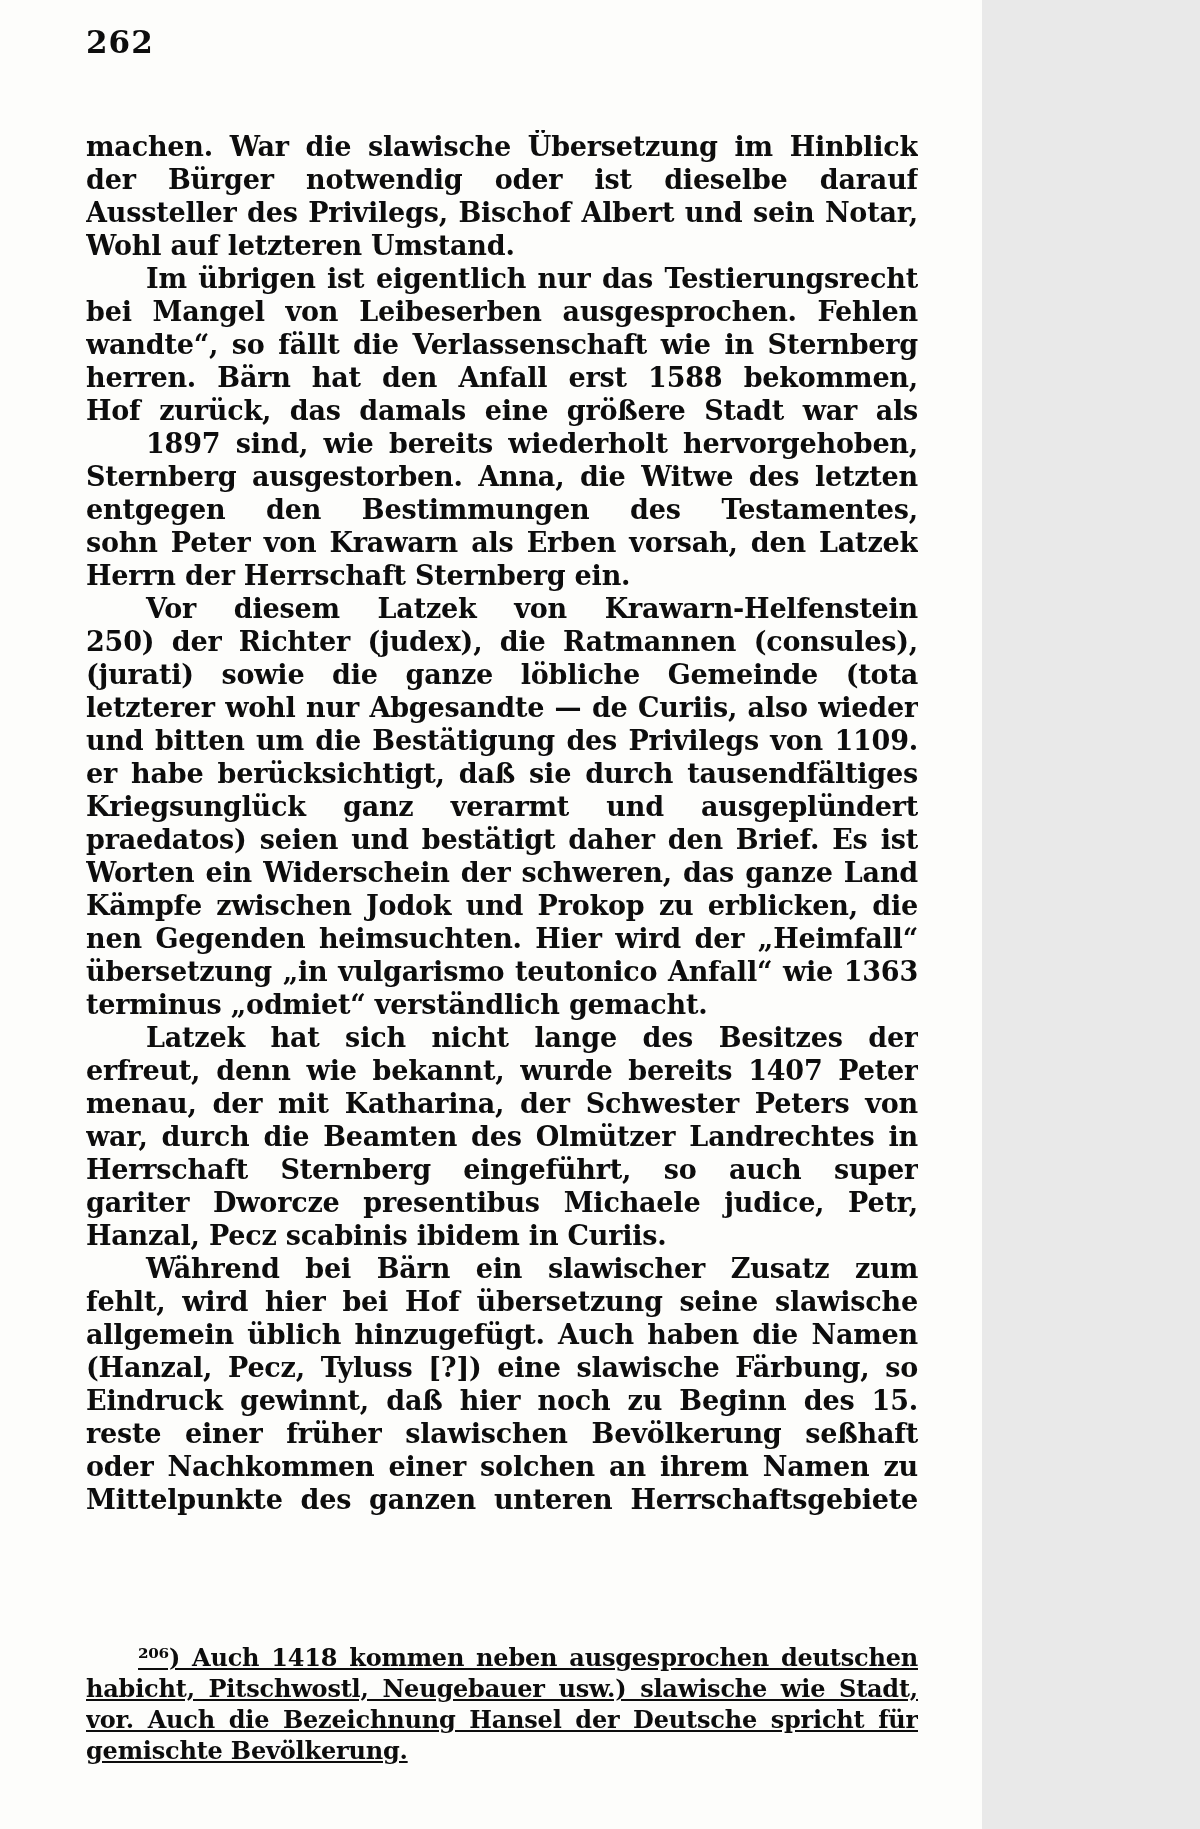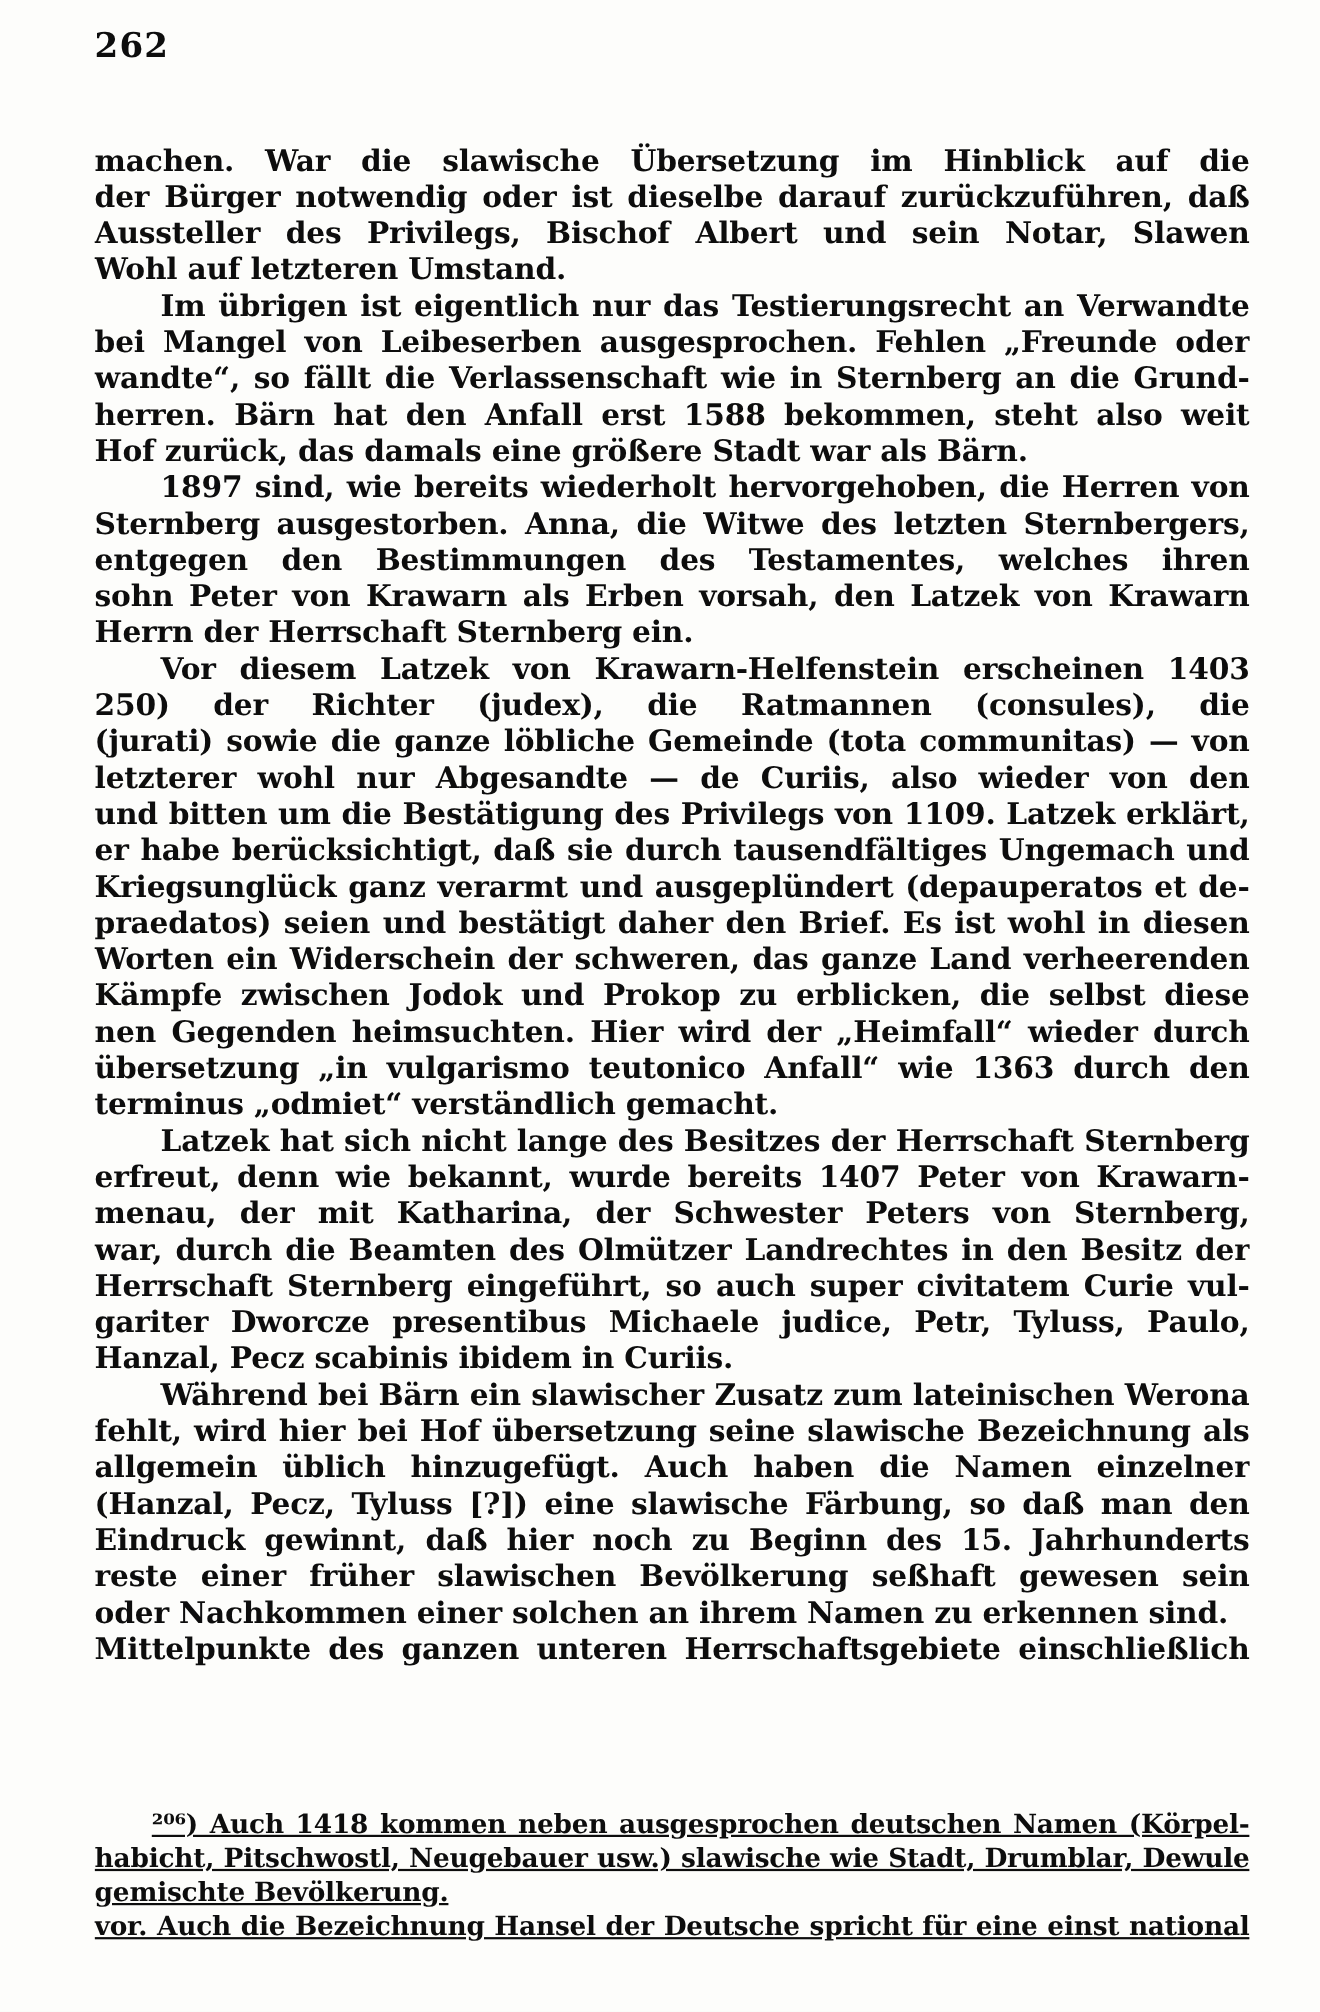--- a/index.html
+++ b/index.html
@@ -1,18 +1,18 @@
 <!DOCTYPE html>
 <html><head>
 <meta charset="utf-8">
 <style>
   html,body{margin:0;padding:0;background:#e9e9e9;}
   .page{
     position:relative;
-    width:1200px;height:1829px;
+    width:982px;height:1829px;
     background:#fdfdfb;
     color:#0d0d0d;
     font-family:"DejaVu Serif","Liberation Serif",serif;
     font-weight:bold;
     overflow:hidden;
   }
   .page-number{
     position:absolute;
     left:86px;top:24px;
     font-size:31px;
@@ -107,16 +107,16 @@
         <div class="line last">oder Nachkommen einer solchen an ihrem Namen zu erkennen sind.</div>
       </div>
       <div class="paragraph">
         <div class="line">Mittelpunkte des ganzen unteren Herrschaftsgebiete einschließlich Bärns</div>
       </div>
     </div>
 
   <div class="footnote">
       <div class="line indent">²⁰⁶) Auch 1418 kommen neben ausgesprochen deutschen Namen (Körpel-</div>
       <div class="line">habicht, Pitschwostl, Neugebauer usw.) slawische wie Stadt, Drumblar, Dewule</div>
+      <div class="line">vor.  Auch die Bezeichnung Hansel der Deutsche spricht für eine einst national</div>
       <div class="line last">gemischte Bevölkerung.</div>
-      <div class="line">vor.  Auch die Bezeichnung Hansel der Deutsche spricht für eine einst national</div>
     </div>
 </div>
 
 </body></html>

